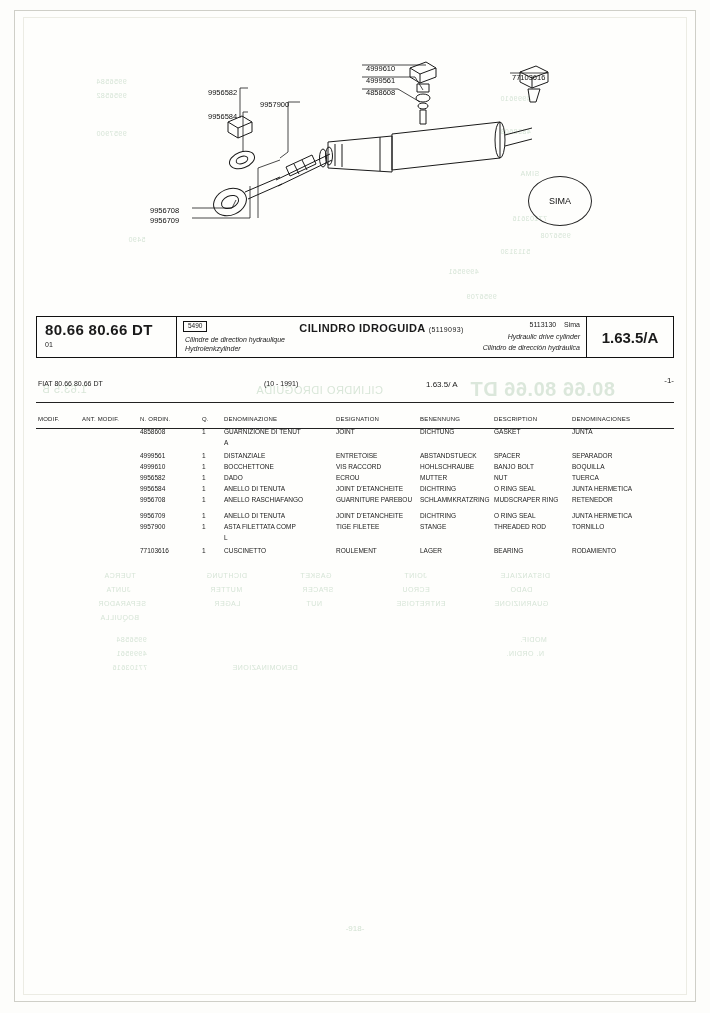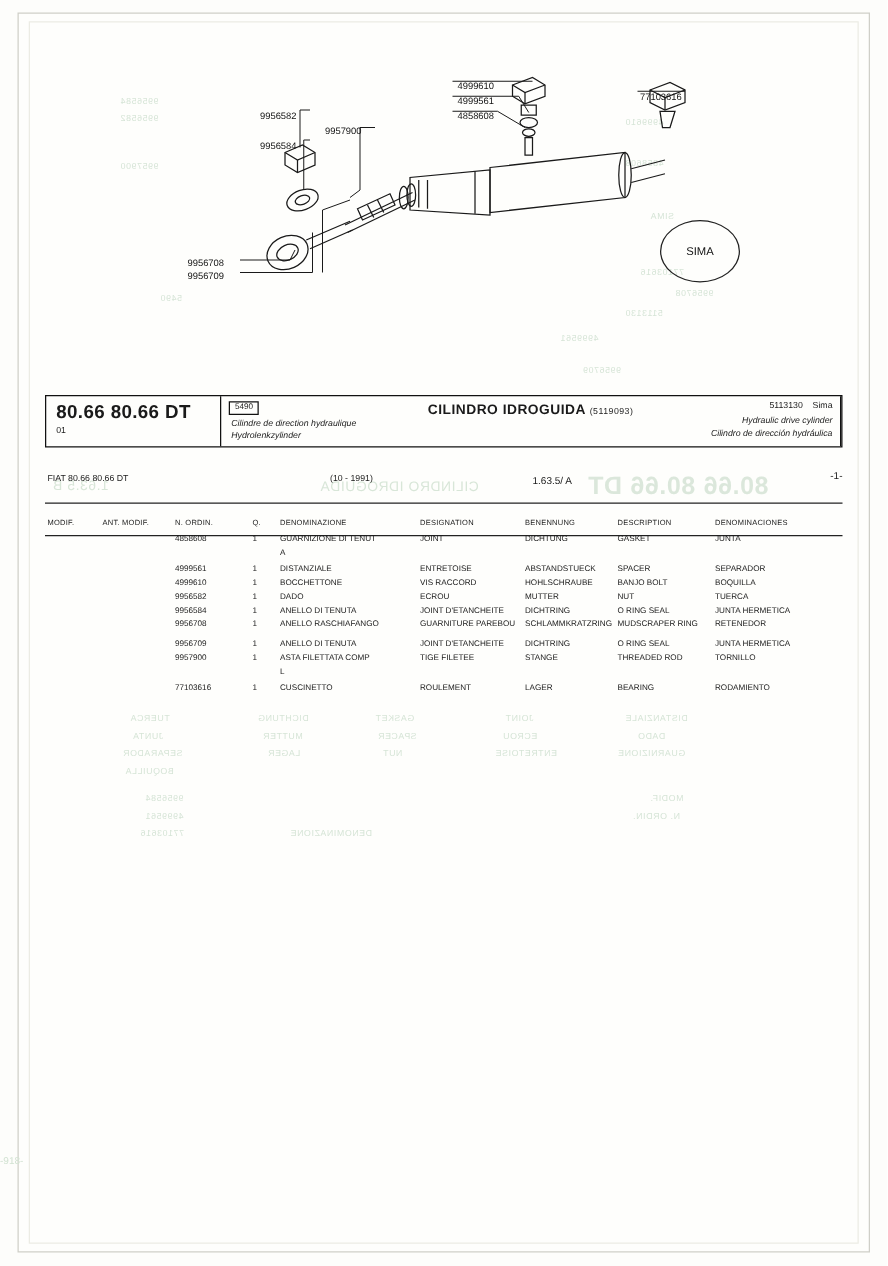--- a/index.html
+++ b/index.html
@@ -206,21 +206,21 @@
     left: 0; top: 905px;
     width: 710px;
     text-align: center;
     font-size: 11px;
     color: #111;
   }
   .pagenum-ghost {
     position: absolute;
     left: 0; top: 924px;
     width: 710px;
-    text-align: left;
+    text-align: center;
     font-size: 8px;
     color: #d2e2d2;
   }
   svg { display: block; }
 </style>
 </head>
 <body>
 
 <div class="page">
   <div class="scan-border"></div>
@@ -356,20 +356,21 @@
       <div class="tb-t2">Cilindre de direction hydraulique</div>
       <div class="tb-t3">Hydrolenkzylinder</div>
       <div class="tb-right-top">
         <span>5113130</span>
         &nbsp;&nbsp;
         <span>Sima</span>
       </div>
       <div class="tb-right-1">Hydraulic drive cylinder</div>
       <div class="tb-right-2">Cilindro de dirección hydráulica</div>
     </div>
+    <div class="tb-ref">1.63.5/A</div>
   </div>
 
   <div class="subhdr">
     <span class="left">FIAT 80.66 80.66 DT</span>
     <span class="mid">(10 - 1991)</span>
     <span class="right">1.63.5/ A</span>
     <span class="tick">-1-</span>
   </div>
 
   <div class="rule" style="top:402px"></div>

